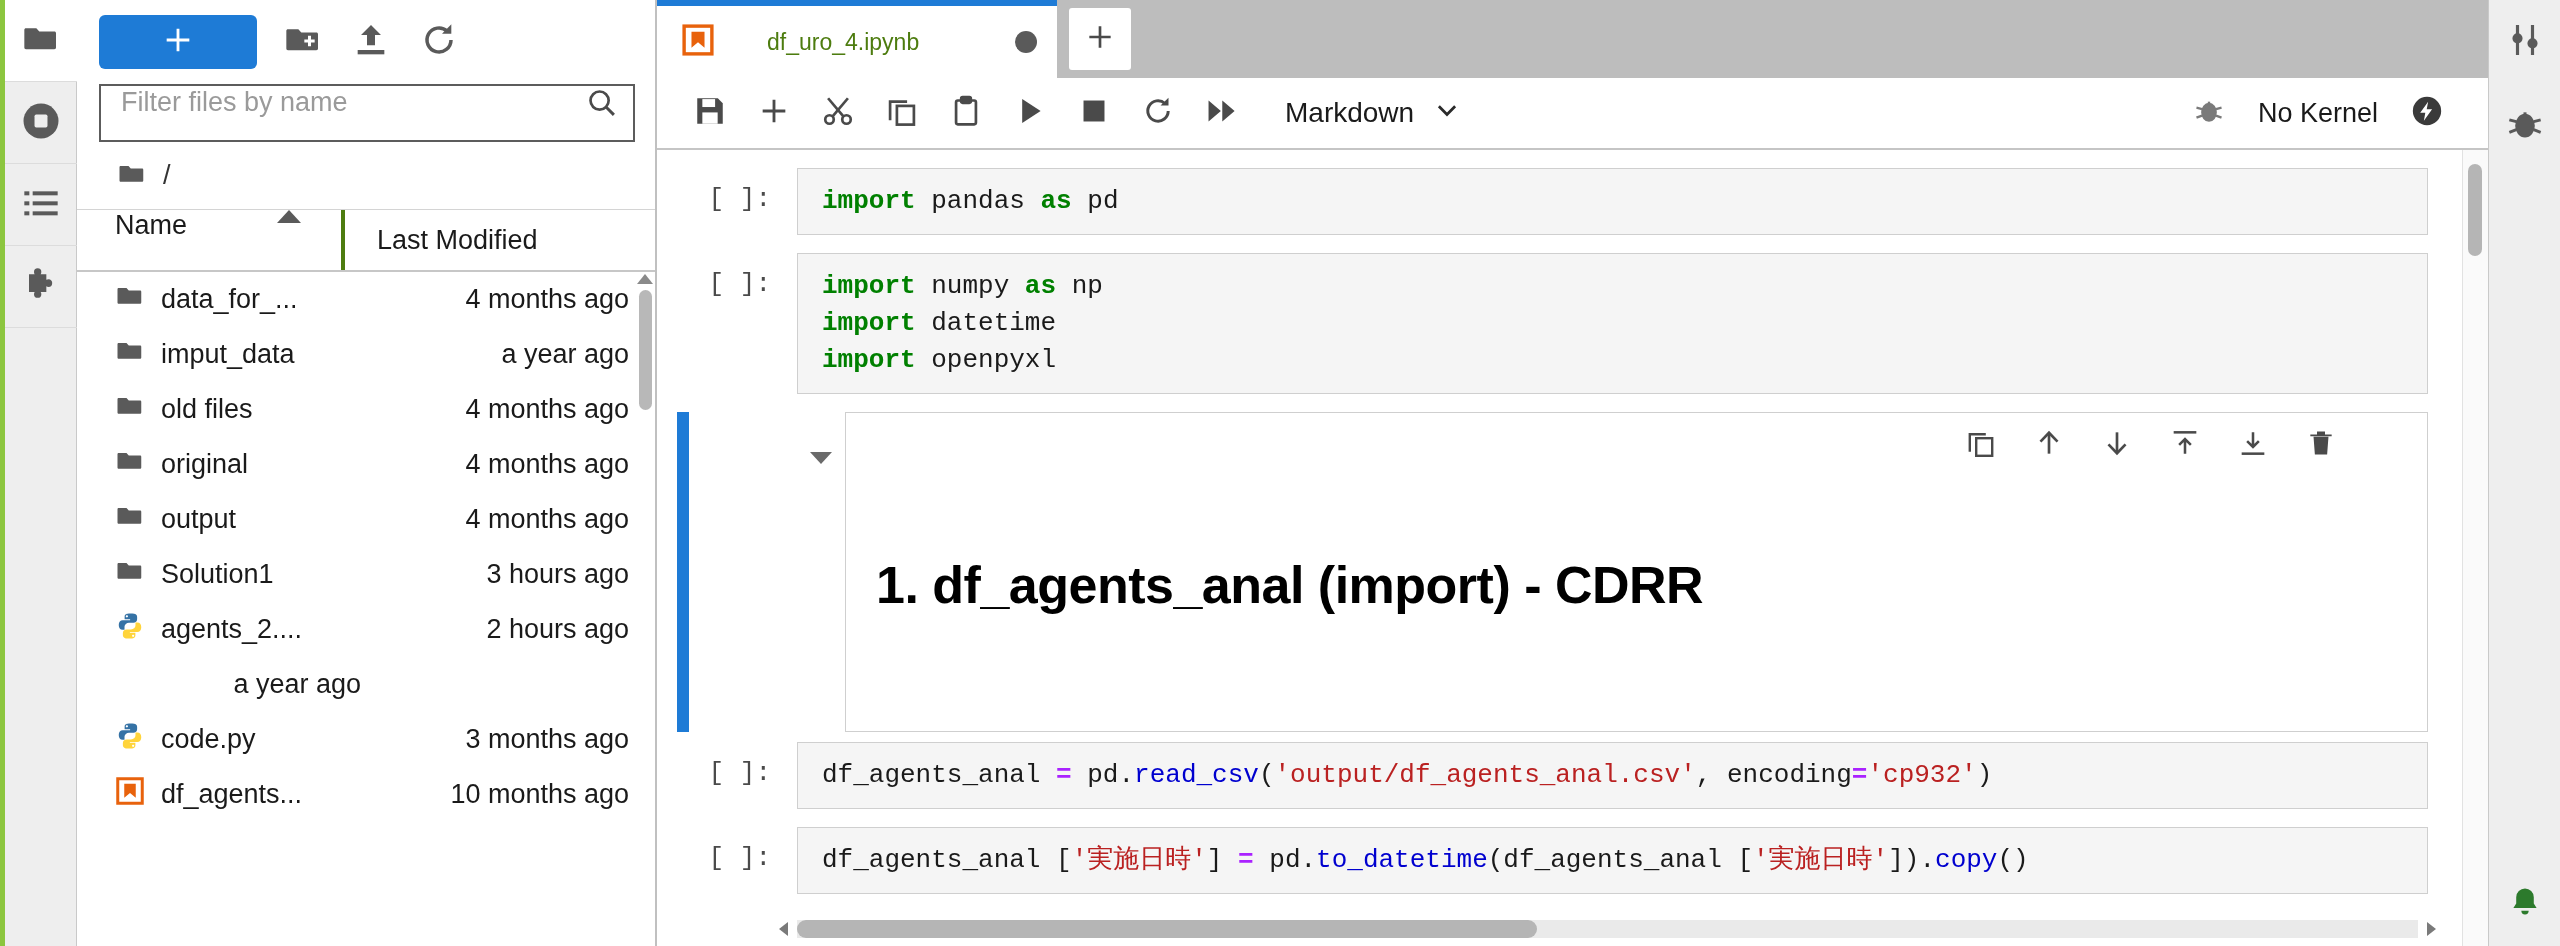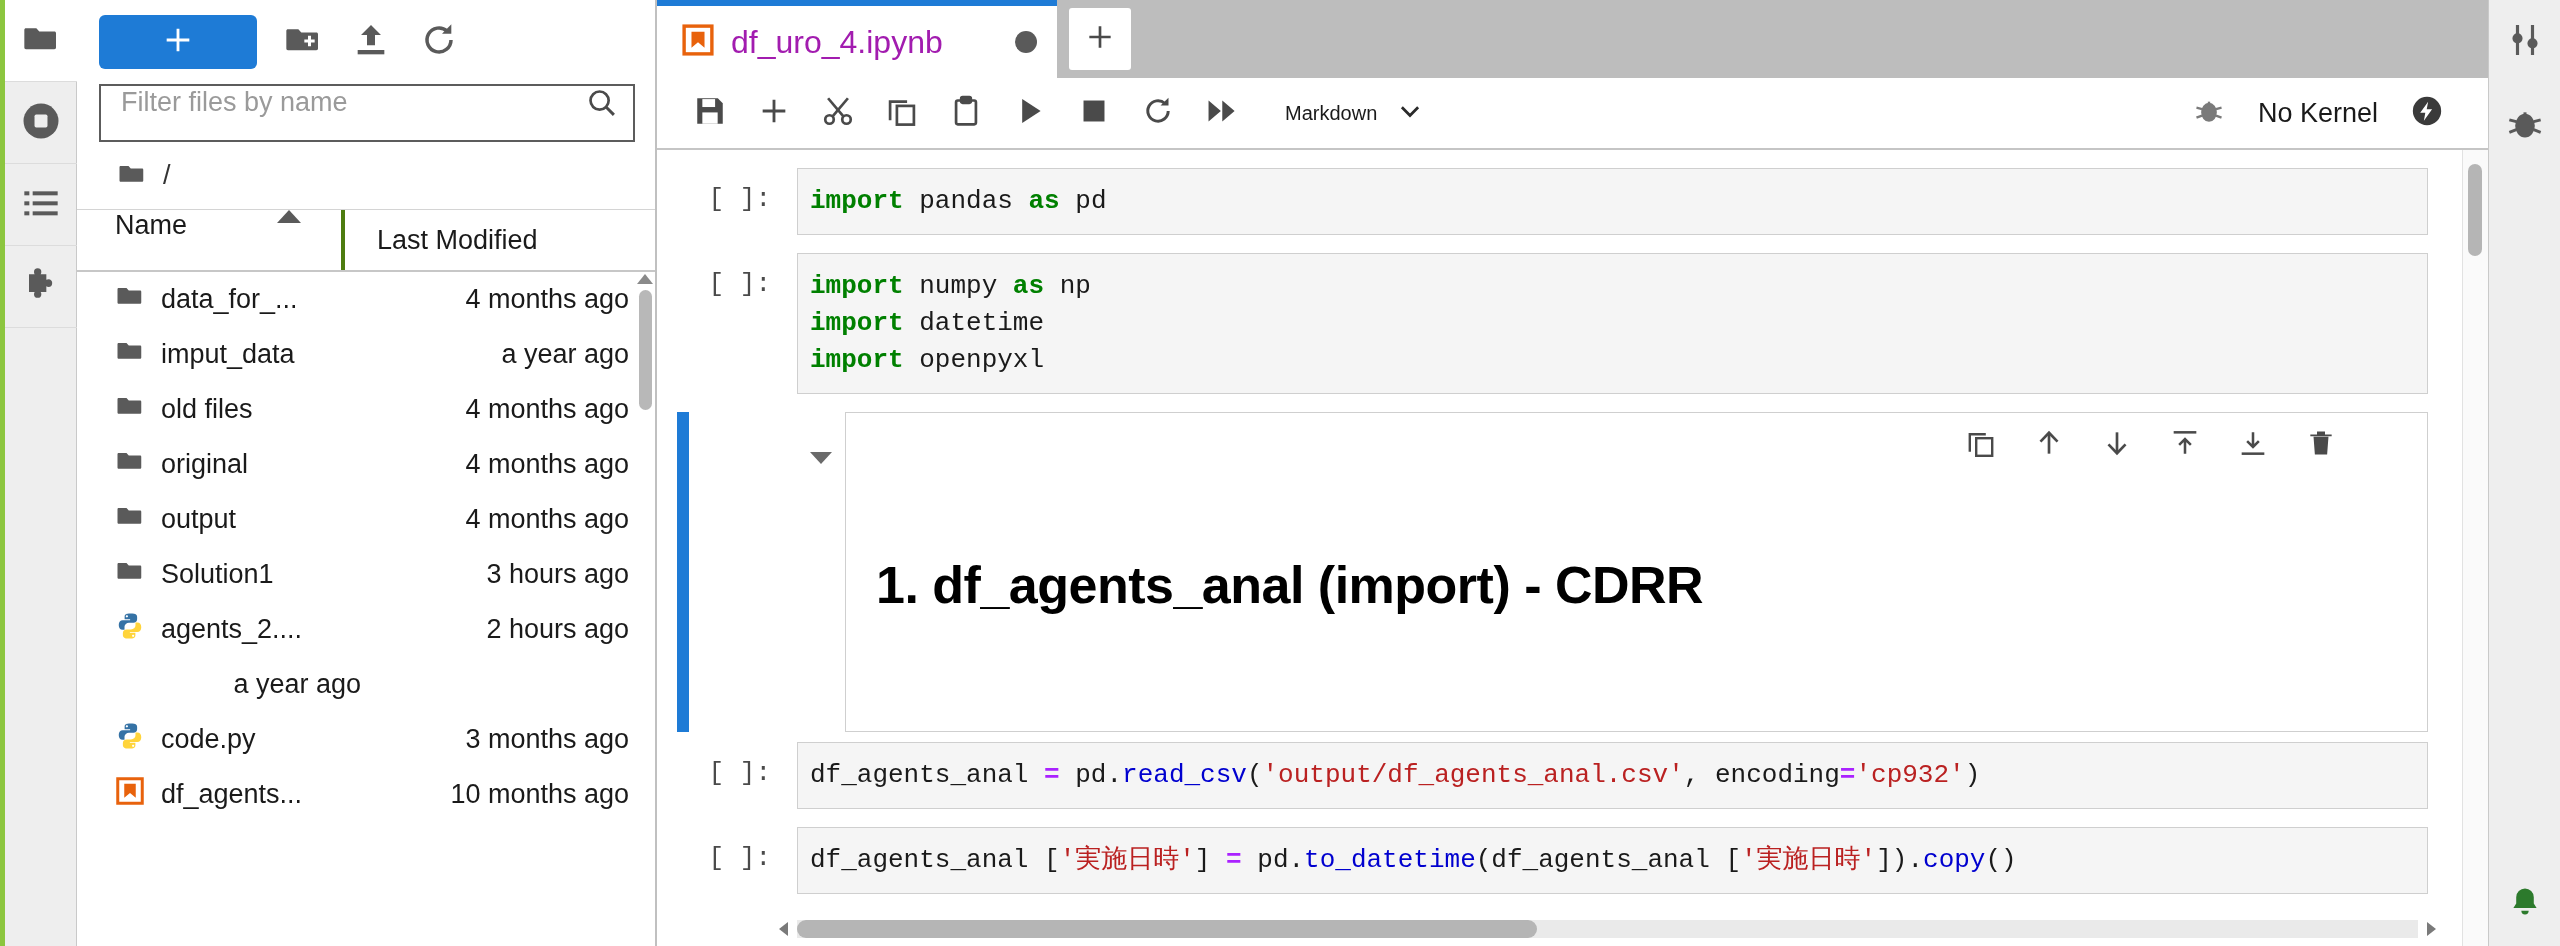--- a/index.html
+++ b/index.html
@@ -175,21 +175,21 @@
     padding-left: 0;
   }
   .nbtab {
     height: 78px; width: 400px;
     background: #fff;
     border-top: 6px solid #1e7bd6;
     display: flex; align-items: center;
     padding: 0 20px 0 24px; gap: 16px;
     position: relative;
   }
-  .nbtab .tabname { font-size: 32px; color: #a21caf; white-space: nowrap; }
+  .nbtab .tabname { font-size: 23px; color: #4d7c0f; white-space: nowrap; margin-left: 36px; }
   .dirty-dot {
     width: 22px; height: 22px; border-radius: 50%;
     background: #5a5a5a; margin-left: auto; flex: 0 0 22px;
   }
   .tabplus {
     width: 62px; height: 62px;
     background: #fff;
     display: flex; align-items: center; justify-content: center;
     margin-left: 12px; margin-bottom: 8px;
     border-radius: 3px;
@@ -203,21 +203,21 @@
     padding: 0 26px 0 26px;
     gap: 10px;
   }
   .nb-ic {
     width: 54px; height: 54px;
     display: flex; align-items: center; justify-content: center;
   }
   .celltype {
     display: flex; align-items: center; gap: 18px;
     margin-left: 26px;
-    font-size: 20px; color: #1a1a1a;
+    font-size: 28px; color: #1a1a1a;
   }
   .nb-right { margin-left: auto; display: flex; align-items: center; gap: 22px; padding-right: 8px; }
   .kernel-label { font-size: 27px; color: #1a1a1a; }
 
   .nbscroll {
     flex: 1 1 auto; position: relative;
     overflow: hidden; background: #fff;
   }
   .cells { padding: 18px 0 0 0; }
 
@@ -232,21 +232,21 @@
     text-align: right; padding-right: 26px;
     font-family: "Liberation Mono", monospace;
     font-size: 26px; color: #4a4a4a;
     padding-top: 16px;
     white-space: nowrap;
   }
   .cellbody {
     flex: 1 1 auto;
     border: 1px solid #cfcfcf;
     background: #f5f5f5;
-    padding: 14px 12px;
+    padding: 14px 24px;
     min-height: 56px;
     font-family: "Liberation Mono", monospace;
     font-size: 26px;
     line-height: 1.42;
     white-space: pre;
     overflow: hidden;
     color: #1a1a1a;
   }
   .cellbody.md {
     background: #fff;

